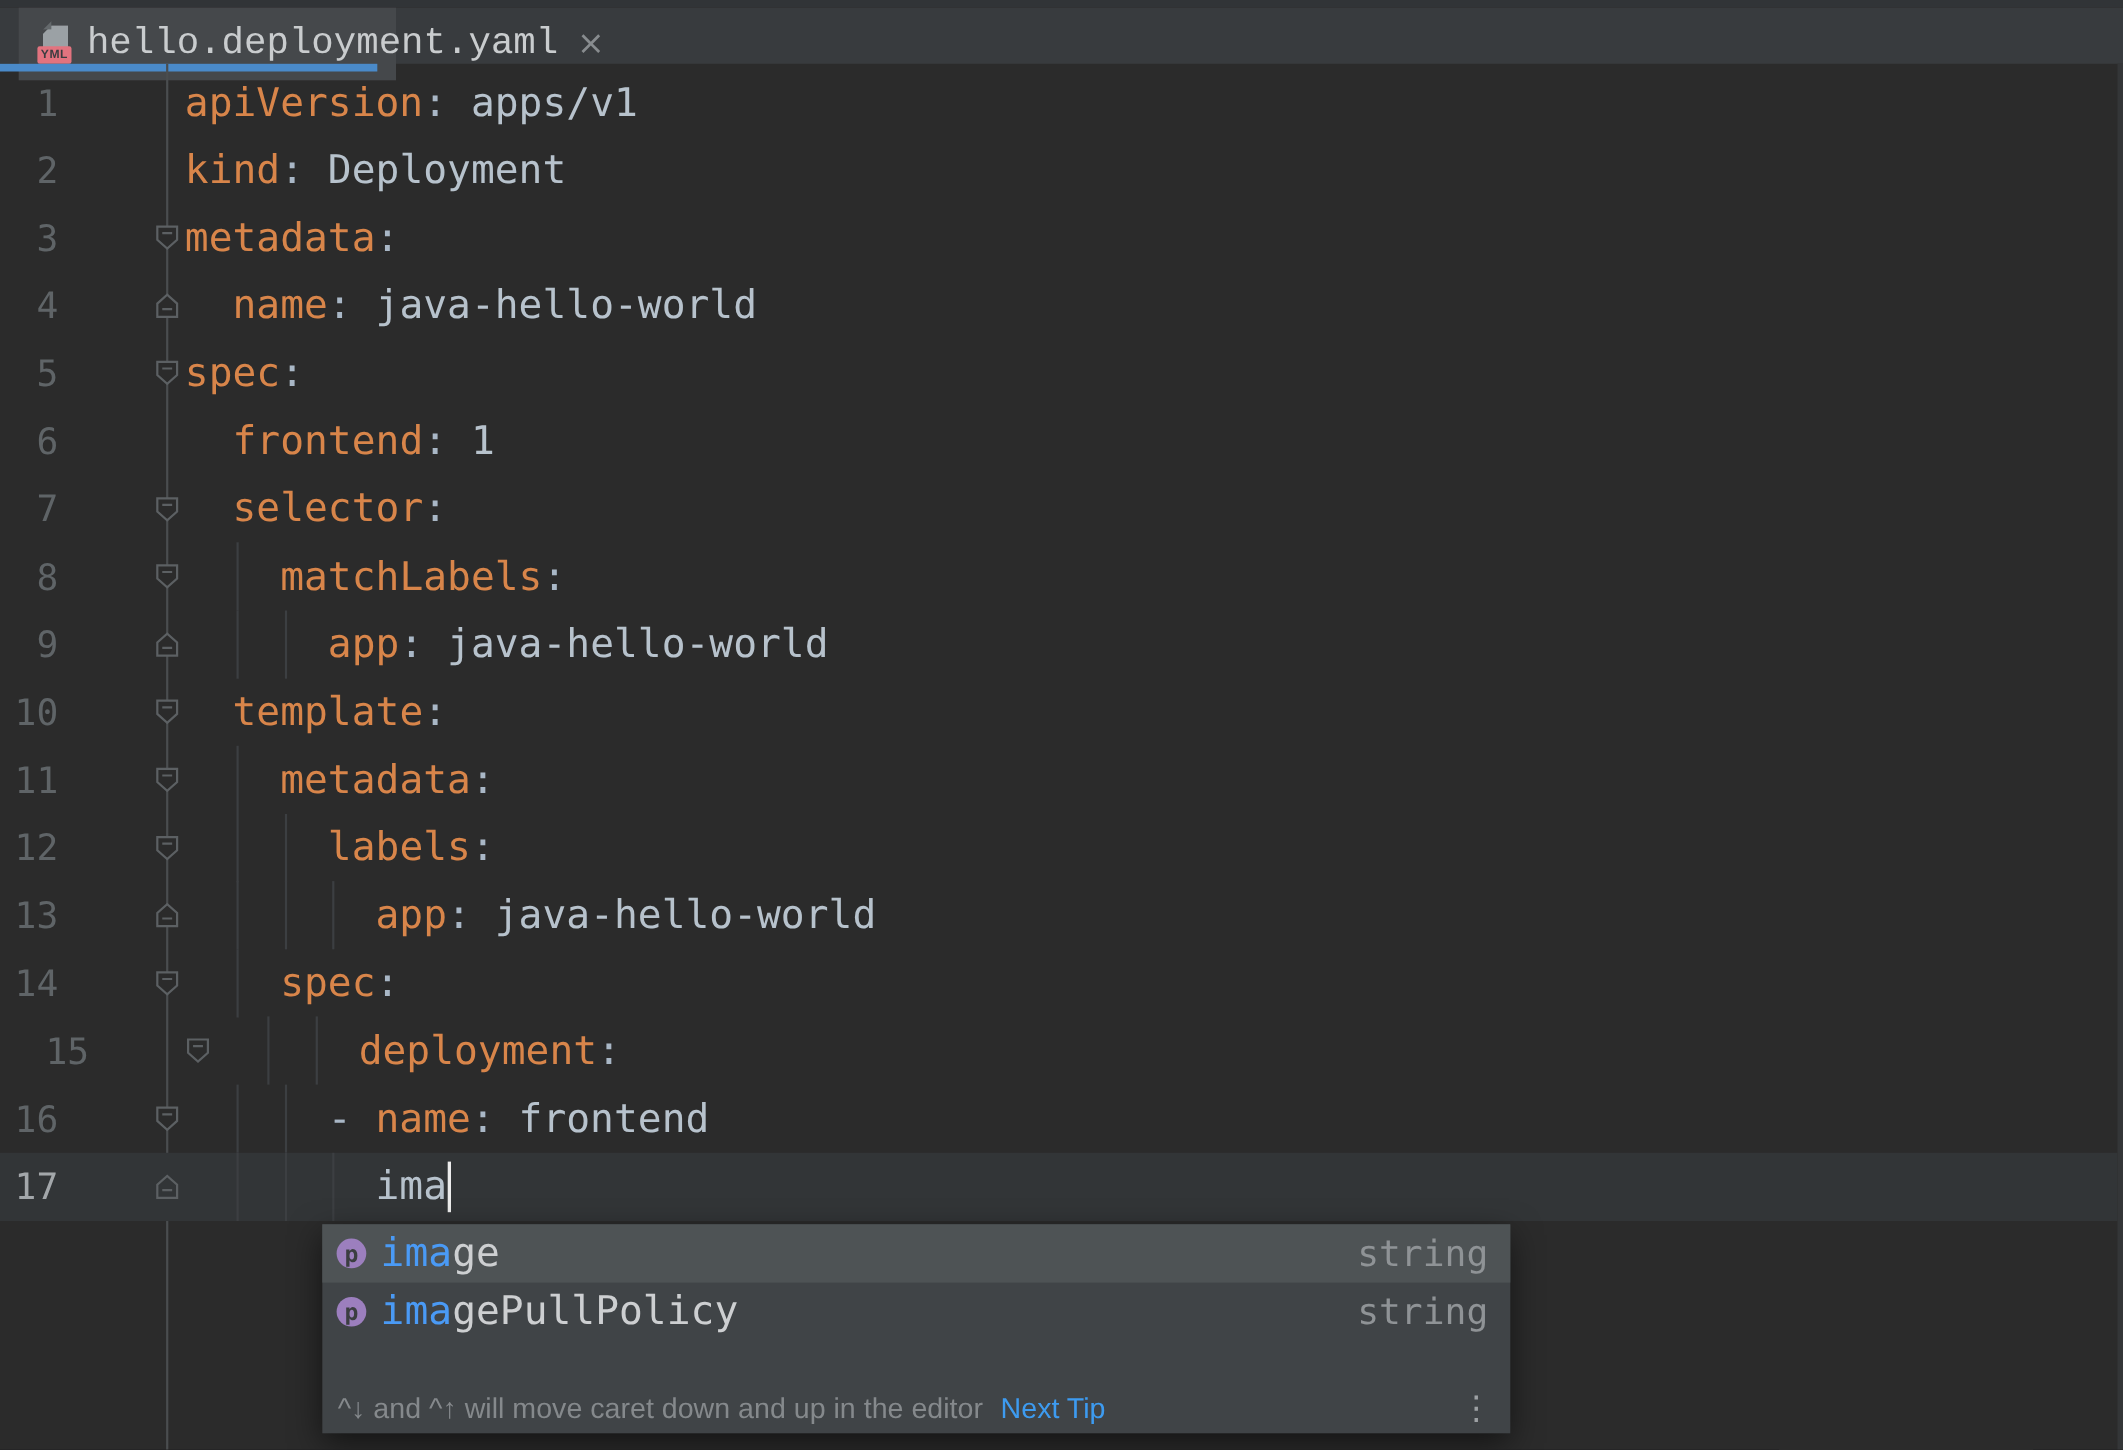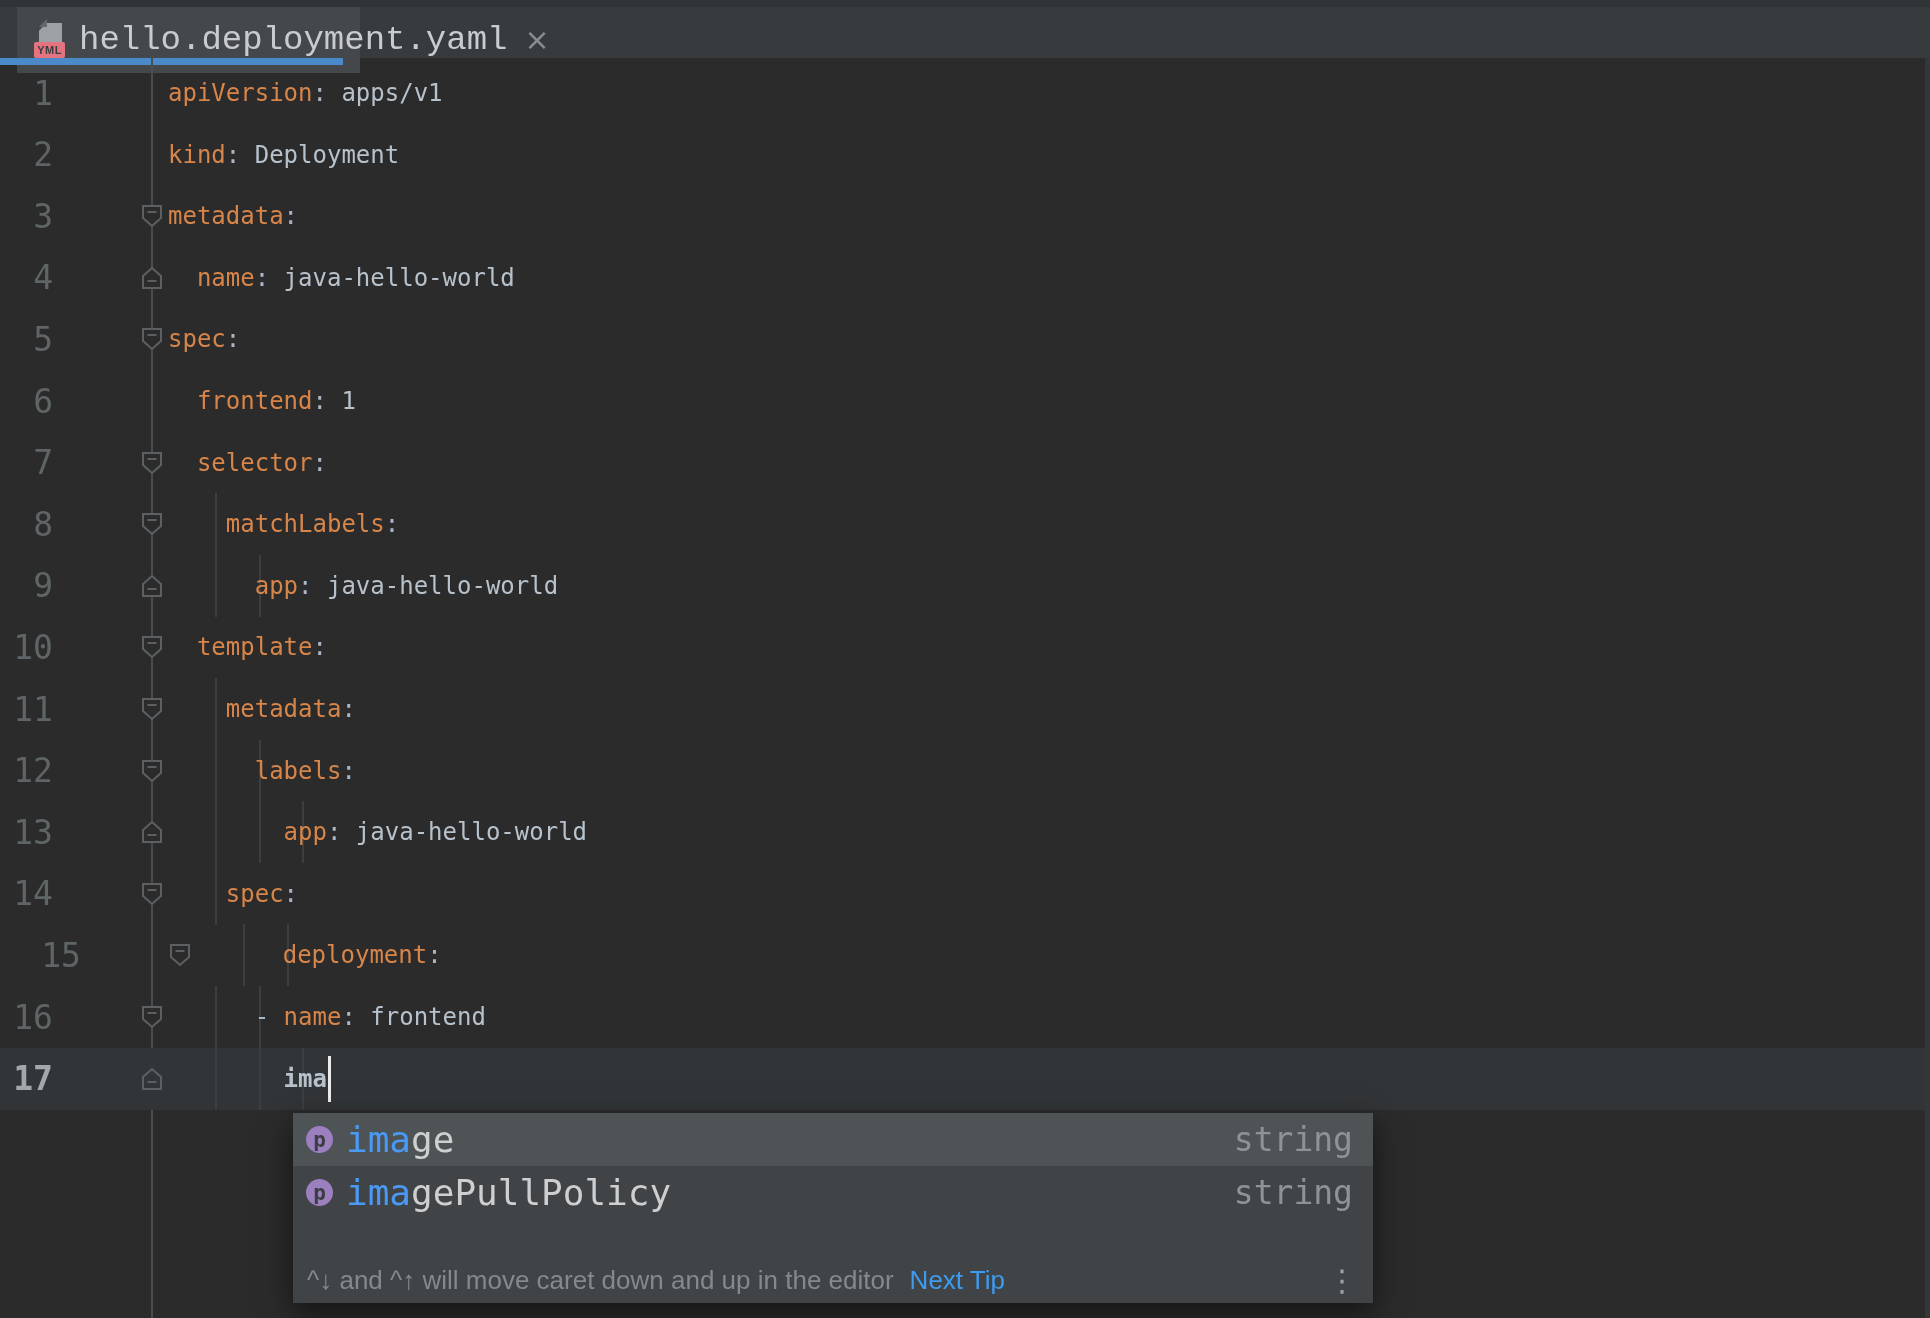--- a/index.html
+++ b/index.html
@@ -44,21 +44,21 @@
   .ln {
     position:absolute; left:0; top:0; width:53px; height:100%;
     display:flex; align-items:center; justify-content:flex-end;
     font-size:33px; color:var(--lnum);
   }
   .line.current .ln { color:var(--lnum-cur); }
   .fold { position:absolute; left:139px; top:50%; transform:translateY(-50%); width:26px; height:26px; }
   .guide { position:absolute; top:0; bottom:0; width:2px; background:var(--guide); }
   .code {
     position:absolute; left:168px; top:0; height:100%;
-    display:flex; align-items:center; white-space:pre; font-size:24px;
+    display:flex; align-items:center; white-space:pre; font-size:36px;
   }
   .tk-key  { color:var(--key); }
   .tk-punc { color:var(--punc); }
   .tk-val  { color:var(--val); }
   .caret { display:inline-block; width:3px; height:46px; background:var(--caret); margin-left:1px; vertical-align:middle; }
   
   .popup {
     position:absolute; left:293px; top:1113px; width:1080px;
     background:var(--popup-bg); box-shadow:0 10px 28px rgba(0,0,0,.55);
     z-index:10;
@@ -231,21 +231,21 @@
       <div class="line" style="top: 928px;">
         <div class="guide" style="left: 215.36px;"></div>
         <div class="guide" style="left: 258.72px;"></div>
         <div class="ln">16</div>
         <div class="fold"><svg viewBox="0 0 26 26" width="26" height="26">
             <path d="M4 3 H22 V15 L13 23 L4 15 Z" fill="#2B2B2B" stroke="#5C6063" stroke-width="2"></path>
             <path d="M8.5 9 H17.5" stroke="#5C6063" stroke-width="2"></path>
           </svg></div>
         <div class="code"><span class="tk-punc">      - </span><span class="tk-key">name</span><span class="tk-punc">: </span><span class="tk-val">frontend</span></div>
       </div>
-      <div class="line current" style="top: 989.6px; font-weight: bold;">
+      <div class="line current" style="top: 989.6px;">
         <div class="guide" style="left: 215.36px;"></div>
         <div class="guide" style="left: 258.72px;"></div>
         <div class="guide" style="left: 302.08px;"></div>
         <div class="ln">17</div>
         <div class="fold"><svg viewBox="0 0 26 26" width="26" height="26">
             <path d="M4 23 H22 V11 L13 3 L4 11 Z" fill="#323537" stroke="#5C6063" stroke-width="2"></path>
             <path d="M8.5 16 H17.5" stroke="#5C6063" stroke-width="2"></path>
           </svg></div>
         <div class="code"><span class="tk-punc">        </span><span class="tk-val">ima</span><span class="caret"></span></div>
       </div>

